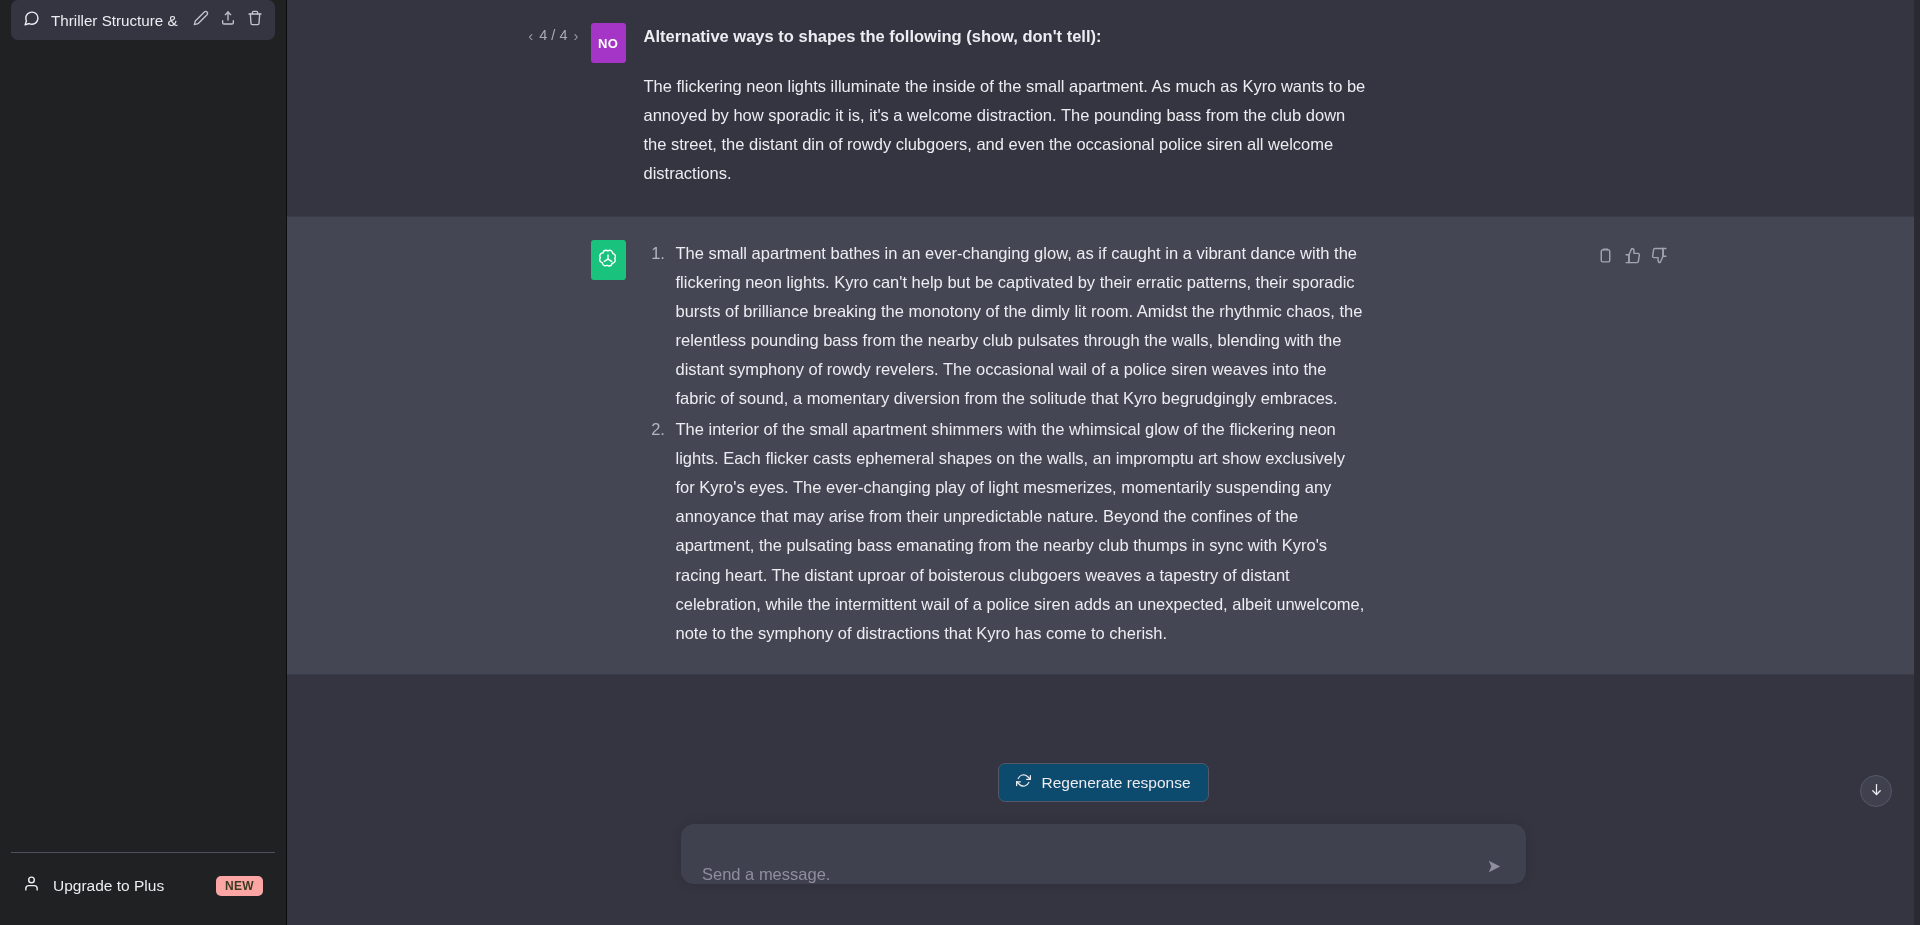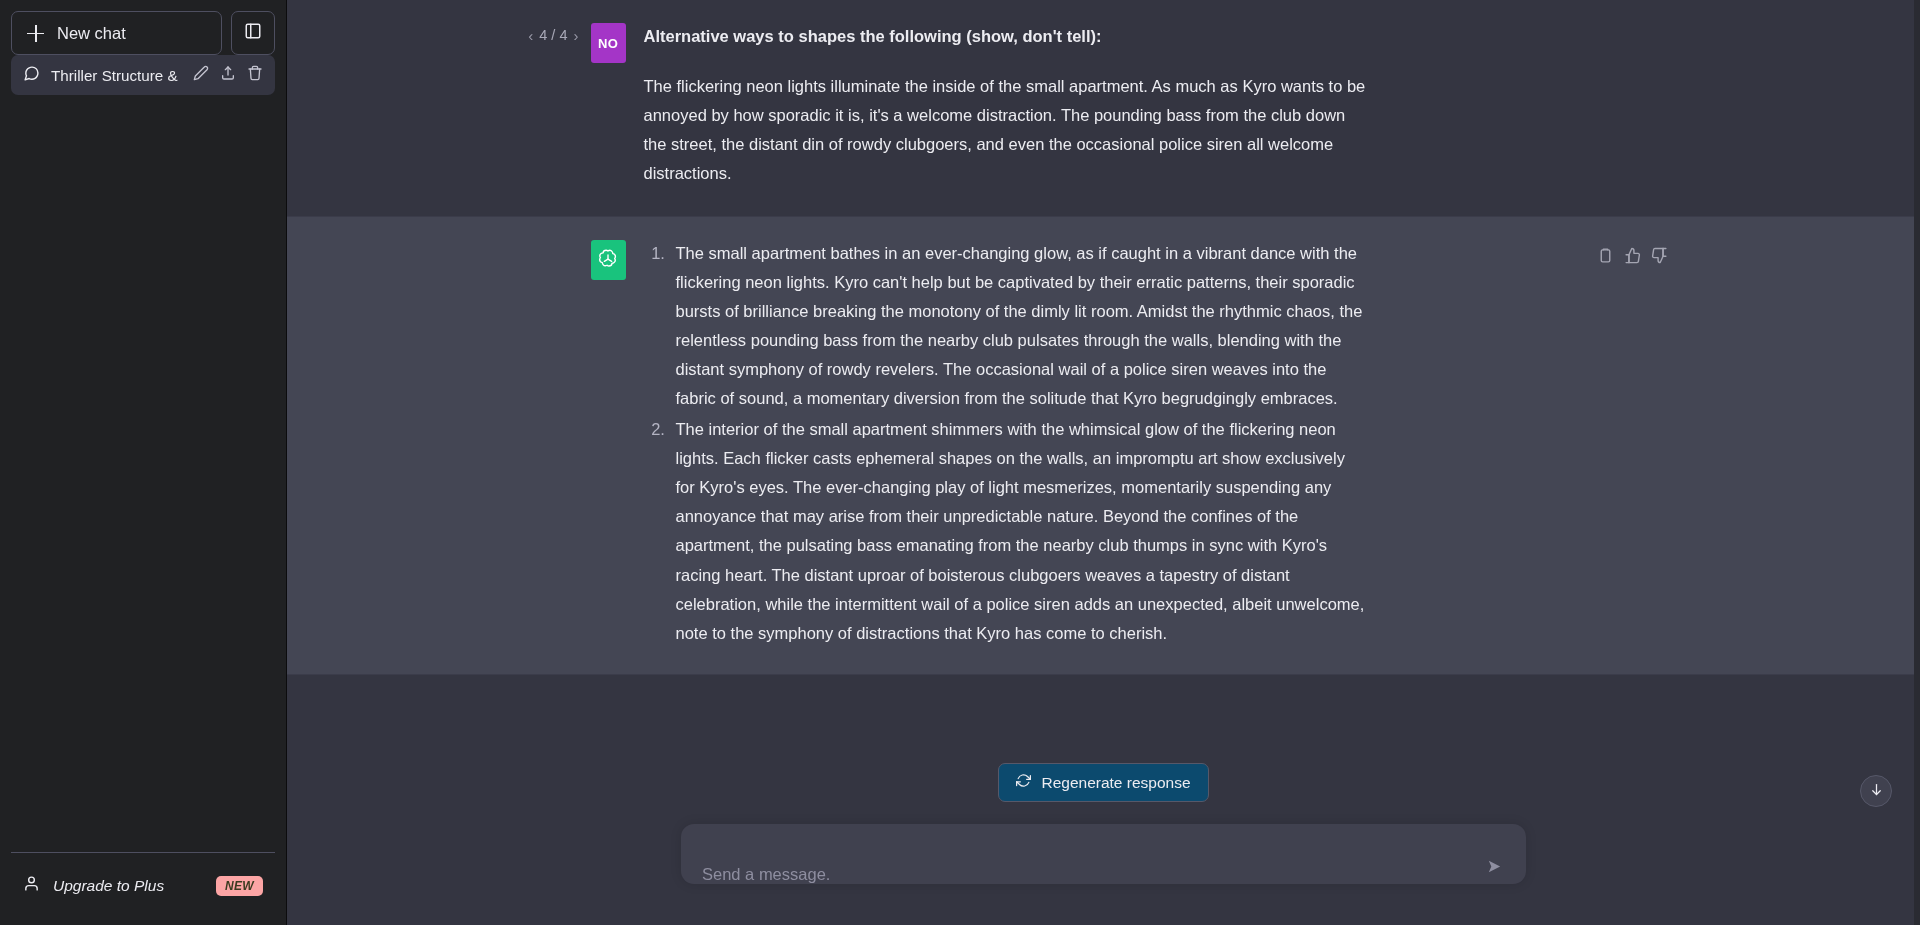--- a/index.html
+++ b/index.html
@@ -95,21 +95,20 @@
     padding: 11px 0 18px 0;
   }
   .upgrade-row {
     height: 43px;
     display: flex;
     align-items: center;
     gap: 13px;
     padding: 0 12px;
     border-radius: 7px;
     cursor: pointer;
-    font-style: italic;
   }
   .upgrade-label { color: #ececf1; font-size: 15.5px; flex: 1; }
   .badge-new {
     background: #fca5a5;
     color: #3b3b20;
     font-size: 12px;
     font-weight: bold;
     border-radius: 5px;
     padding: 3px 9px;
     letter-spacing: .3px;
@@ -279,34 +278,20 @@
     width: 6px; height: 925px;
     background: #2a2b32;
   }
 </style>
 </head>
 <body>
 
 <div class="app">
 
   <aside class="sidebar">
-    <div class="sidebar-top">
-      <div class="new-chat">
-        <span class="plus-ico"></span>
-        <span>New chat</span>
-      </div>
-      <div class="panel-toggle">
-        <span>
-          <svg width="18" height="18" viewBox="0 0 24 24" fill="none" stroke="#ececf1" stroke-width="2" stroke-linecap="round" stroke-linejoin="round">
-            <rect x="3" y="3" width="18" height="18" rx="2"></rect>
-            <line x1="9" y1="3" x2="9" y2="21"></line>
-          </svg>
-        </span>
-      </div>
-    </div>
 
 
     <div class="chat-list">
       <div class="chat-item">
         <span class="ico">
           <svg width="17" height="17" viewBox="0 0 24 24" fill="none" stroke="#ececf1" stroke-width="2" stroke-linecap="round" stroke-linejoin="round">
             <path d="M21 11.5a8.38 8.38 0 0 1-.9 3.8 8.5 8.5 0 0 1-7.6 4.7 8.38 8.38 0 0 1-3.8-.9L3 21l1.9-5.7a8.38 8.38 0 0 1-.9-3.8 8.5 8.5 0 0 1 4.7-7.6 8.38 8.38 0 0 1 3.8-.9h.5a8.48 8.48 0 0 1 8 8v.5z"></path>
           </svg>
         </span>
         <span class="chat-item-label">Thriller Structure &amp; L</span>

